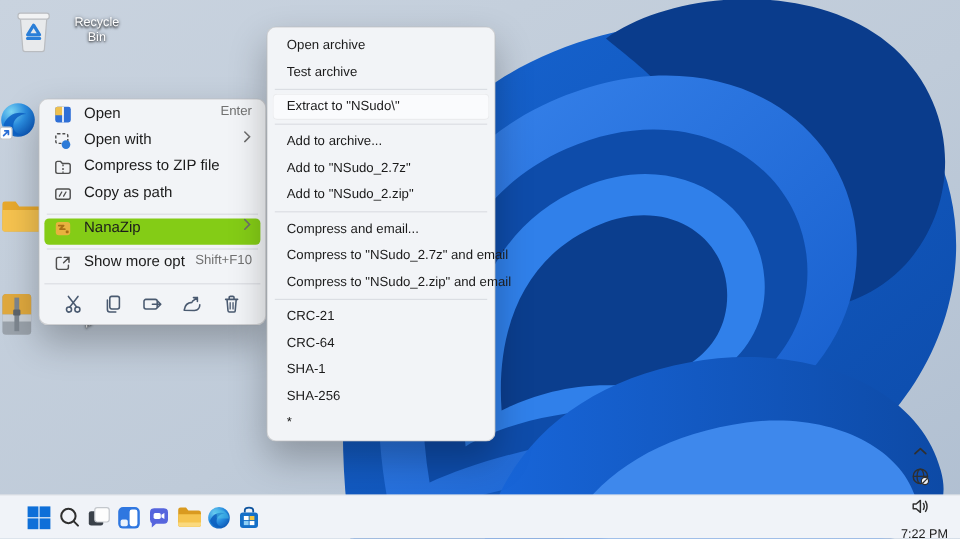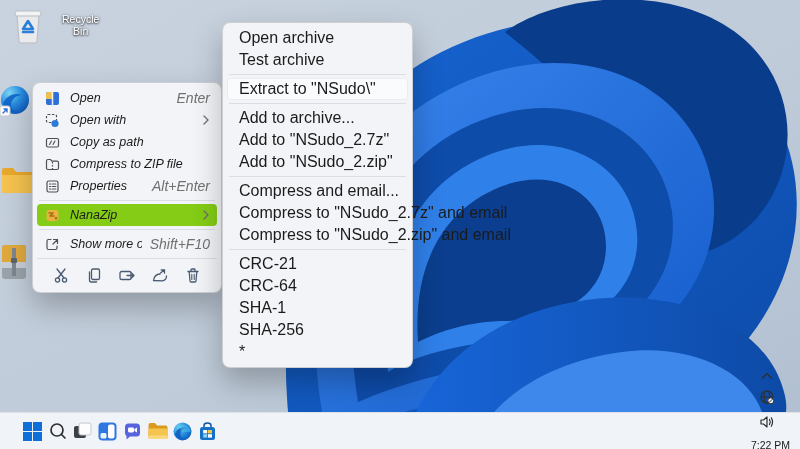--- a/index.html
+++ b/index.html
@@ -20,29 +20,29 @@
     max-width:56px;word-wrap:break-word;
   }
   
   .menu{
     position:absolute;background:#f2f4f7;border:1px solid rgba(0,0,0,.15);
     border-radius:8px;box-shadow:0 14px 30px rgba(0,0,0,.26);
     padding:4px;box-sizing:border-box;
   }
   #ctx-menu{left:32px;top:82px;width:190px;z-index:20;}
   #sub-menu{left:222px;top:22px;width:191px;z-index:21;}
-  .mi{height:22px;display:flex;align-items:center;padding:0 7px 0 7px;border-radius:4px;
-      font-size:12.5px;color:#1b1b1b;font-style:italic;}
+  .mi{height:22px;display:flex;padding:0 7px 0 7px;border-radius:4px;
+      font-size:12.5px;color:#1b1b1b;}
   .mi .ic{width:16px;height:16px;margin-right:10px;flex:0 0 16px;display:flex;align-items:center;justify-content:center;}
   .mi .lbl{flex:1;white-space:nowrap;overflow:hidden;}
-  .mi .sc{font-size:14px;color:#717171;margin-left:8px;}
+  .mi .sc{font-size:11px;color:#717171;margin-left:8px;}
   .mi .chev{width:10px;display:flex;justify-content:flex-end;margin-left:4px;}
   .mi.active{background:#84cc16;}
   .smi{height:22px;display:flex;align-items:center;padding:0 12px;border-radius:4px;
-       font-size:16px;color:#1b1b1b;white-space:nowrap;}
+       font-size:11px;color:#1b1b1b;white-space:nowrap;}
   .smi.hl{background:#fafbfd;box-shadow:inset 0 0 0 1px rgba(0,0,0,.06);}
   .sep{height:1px;background:#dbdee3;margin:3px 2px;}
   .qrow{border-top:1px solid #dbdee3;margin-top:3px;padding:4px 10px 1px;
         display:flex;justify-content:space-between;align-items:center;}
   .qa{width:28px;height:24px;display:flex;align-items:center;justify-content:center;border-radius:4px;}
   
   #taskbar{position:absolute;left:0;right:0;bottom:0;height:36px;background:#f0f3f8;
     border-top:1px solid rgba(0,0,0,.07);display:flex;align-items:center;z-index:30;}
   .tb-left{display:flex;align-items:center;margin-left:20px;}
   .tbtn{width:25px;height:30px;display:flex;align-items:center;justify-content:center;border-radius:4px;}
@@ -165,48 +165,37 @@
       <span class="chev">
         <svg width="8" height="10" viewBox="0 0 8 10">
             <path d="M2 1 L6 5 L2 9" fill="none" stroke="#6e6e6e" stroke-width="1.3" stroke-linecap="round"></path>
           </svg>
       </span>
     </div>
 
     <div class="mi">
       <span class="ic">
         <svg width="15" height="15" viewBox="0 0 15 15">
+          <path d="M1.5 4 Q1.5 2.5 3 2.5 L5.5 2.5 L7 4.2 L12 4.2 Q13.5 4.2 13.5 5.7 L13.5 11 Q13.5 12.5 12 12.5 L3 12.5 Q1.5 12.5 1.5 11 Z" fill="none" stroke="#4f4f4f" stroke-width="1.2"></path>
+          <path d="M7.5 5 L7.5 12" stroke="#4f4f4f" stroke-width="1.2" stroke-dasharray="1.6 1.4"></path>
+        </svg>
+      </span>
+      <span class="lbl">Compress to ZIP file</span>
+    </div>
+
+    <div class="mi">
+      <span class="ic">
+        <svg width="15" height="15" viewBox="0 0 15 15">
           <rect x="1.5" y="3.5" width="12" height="8.5" rx="1.5" fill="none" stroke="#4f4f4f" stroke-width="1.2"></rect>
           <path d="M4.5 9.5 L6.5 6 M8 9.5 L10 6" stroke="#4f4f4f" stroke-width="1.1" stroke-linecap="round"></path>
         </svg>
       </span>
       <span class="lbl">Copy as path</span>
     </div>
 
-    <div class="mi">
-      <span class="ic">
-        <svg width="15" height="15" viewBox="0 0 15 15">
-          <path d="M1.5 4 Q1.5 2.5 3 2.5 L5.5 2.5 L7 4.2 L12 4.2 Q13.5 4.2 13.5 5.7 L13.5 11 Q13.5 12.5 12 12.5 L3 12.5 Q1.5 12.5 1.5 11 Z" fill="none" stroke="#4f4f4f" stroke-width="1.2"></path>
-          <path d="M7.5 5 L7.5 12" stroke="#4f4f4f" stroke-width="1.2" stroke-dasharray="1.6 1.4"></path>
-        </svg>
-      </span>
-      <span class="lbl">Compress to ZIP file</span>
-    </div>
-
-    <div class="mi">
-      <span class="ic">
-        <svg width="15" height="15" viewBox="0 0 15 15">
-          <rect x="2" y="2" width="11" height="11" rx="1.8" fill="none" stroke="#4f4f4f" stroke-width="1.2"></rect>
-          <path d="M4.5 5 L6 5 M4.5 7.5 L6 7.5 M4.5 10 L6 10" stroke="#4f4f4f" stroke-width="1.2" stroke-linecap="round"></path>
-          <path d="M7.5 5 L10.8 5 M7.5 7.5 L10.8 7.5 M7.5 10 L10.8 10" stroke="#4f4f4f" stroke-width="1.2" stroke-linecap="round"></path>
-        </svg>
-      </span>
-      <span class="lbl">Properties</span>
-      <span class="sc">Alt+Enter</span>
-    </div>
 
     <div class="sep"></div>
 
     <div class="mi active">
       <span class="ic">
         <svg width="15" height="15" viewBox="0 0 15 15">
           <rect x="1.5" y="2" width="12" height="11" rx="2.4" fill="#e8b23f"></rect>
           <path d="M4 5 L8 5 L5 8 L9 8" fill="none" stroke="#a96f14" stroke-width="1.5" stroke-linecap="round" stroke-linejoin="round"></path>
           <rect x="9.8" y="9" width="2.4" height="2.4" rx=".6" fill="#a96f14"></rect>
         </svg>

